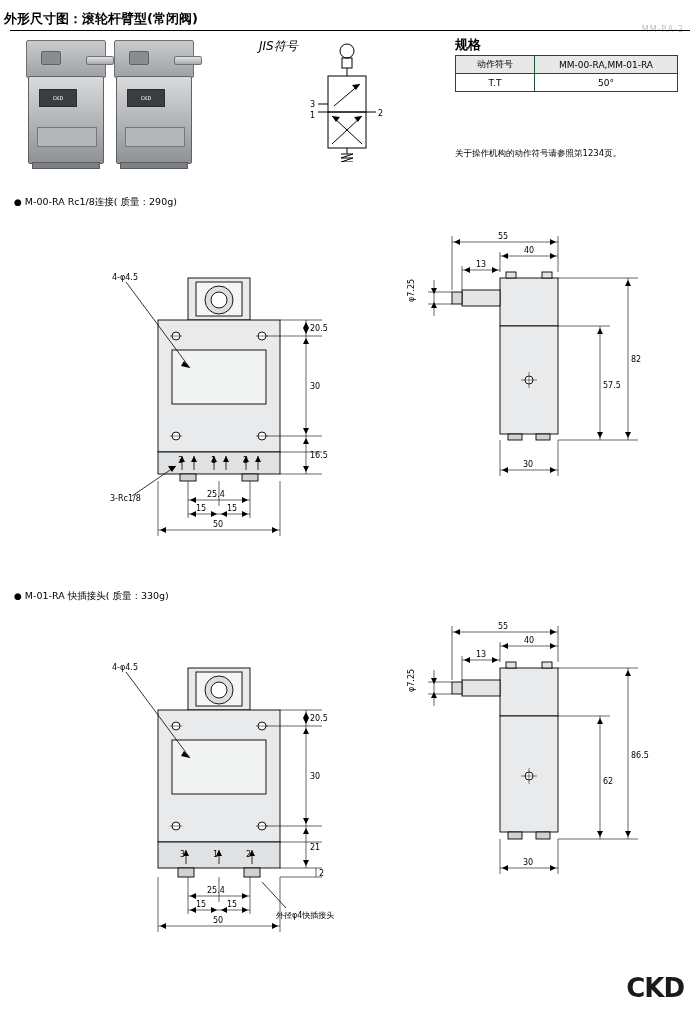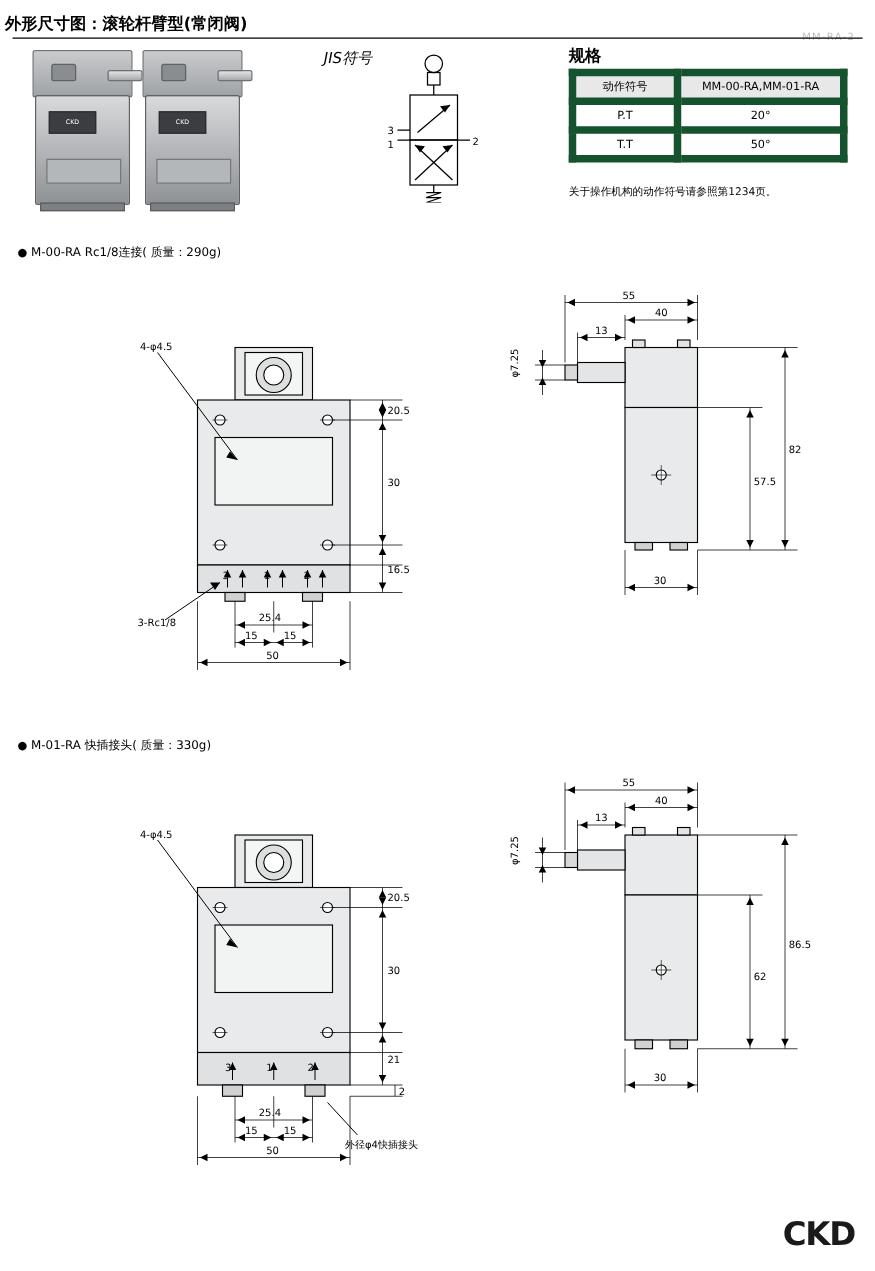--- a/index.html
+++ b/index.html
@@ -70,21 +70,21 @@
   .jis-title{position:absolute;left:259px;top:38px;font-size:12px;font-style:italic;}
   .jis{position:absolute;left:300px;top:42px;width:110px;height:120px;}
 
   
   .spec-title{position:absolute;left:455px;top:36px;font-size:13px;font-weight:bold;}
   .spec-table{
     position:absolute;left:455px;top:55px;width:223px;
     border-collapse:collapse;font-size:9px;
   }
   .spec-table th,.spec-table td{
-    border:6px solid #14532d;padding:2px 3px;text-align:center;height:13px;
+    border:1px solid #14532d;padding:2px 3px;text-align:center;height:13px;
   }
   .spec-table thead th{background:#e8e8e8;font-weight:normal;}
   .spec-table .c-left{width:72px;}
   .spec-note{
     position:absolute;left:455px;top:148px;font-size:8.5px;color:#000;
   }
 
   
   .sec-head{position:absolute;font-size:9.5px;}
   .sec-head .bullet{font-size:9px;margin-right:3px;}
@@ -176,24 +176,20 @@
   <div class="spec-title">规格</div>
   <table class="spec-table">
     <thead>
       <tr>
         <th class="c-left">动作符号</th>
         <th>MM-00-RA,MM-01-RA</th>
       </tr>
     </thead>
     <tbody>
       <tr>
-        <td>P.T</td>
-        <td>20°</td>
-      </tr>
-      <tr>
         <td>T.T</td>
         <td>50°</td>
       </tr>
     </tbody>
   </table>
   <div class="spec-note">关于操作机构的动作符号请参照第1234页。</div>
 
   <div class="sec-head" style="left:14px;top:196px;">
     <span class="bullet">●</span><span>M-00-RA  Rc1/8连接( 质量：290g)</span>
   </div>

